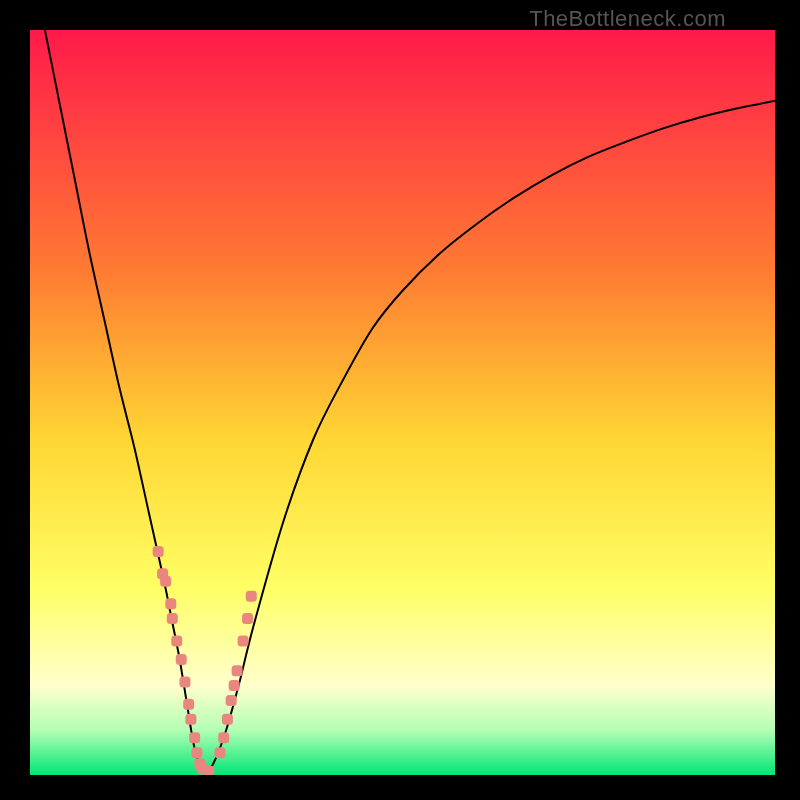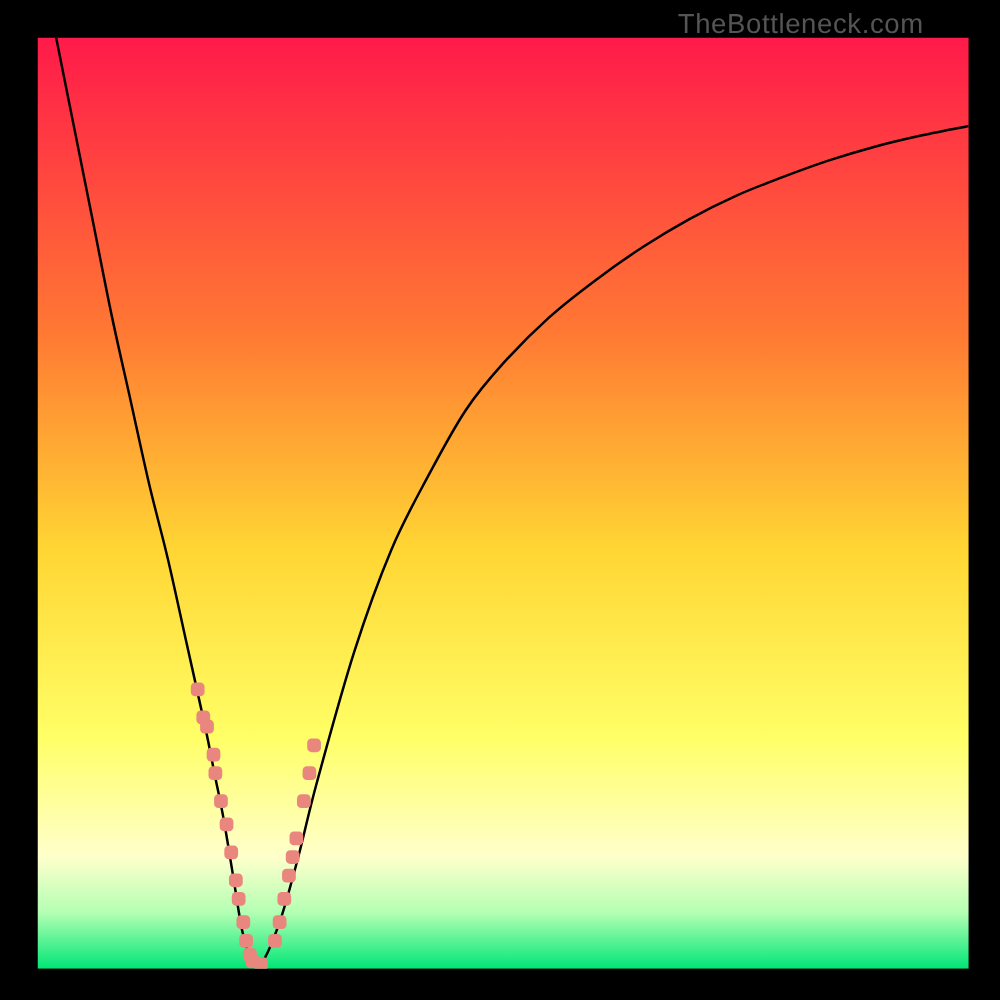--- a/index.html
+++ b/index.html
@@ -9,21 +9,20 @@
     height: 800px;
     overflow: hidden;
     background: #000;
     font-family: Arial, Helvetica, sans-serif;
   }
   .frame {
     position: relative;
     width: 736px;
     height: 800px;
     background: #000;
-    padding-left: 13px;
   }
   .watermark {
     position: absolute;
     top: 6px;
     right: 10px;
     color: #555;
     font-size: 22px;
     font-weight: 500;
     letter-spacing: 0.5px;
     z-index: 20;

